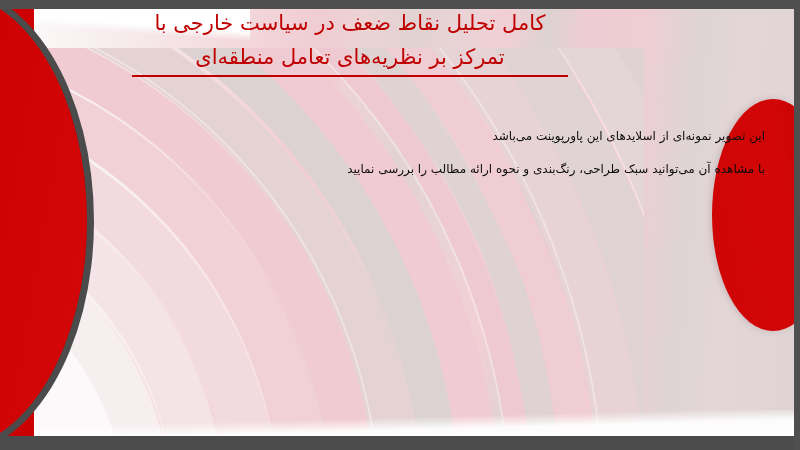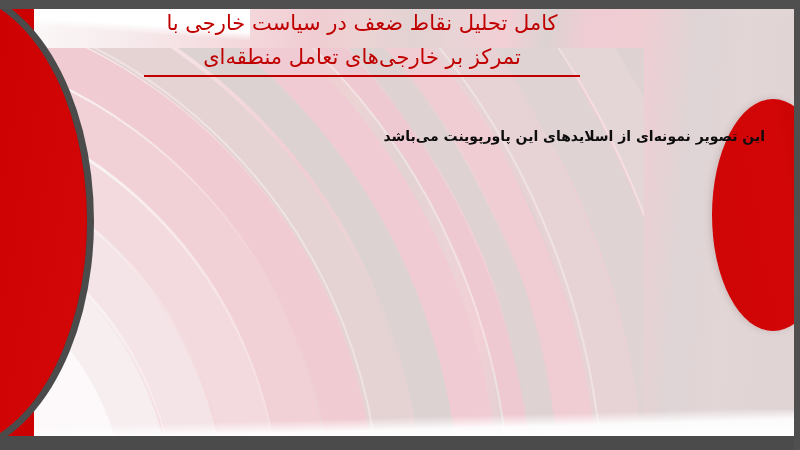--- a/index.html
+++ b/index.html
@@ -129,21 +129,21 @@
     width: 122px; height: 232px;
     border-radius: 50%;
     background: linear-gradient(260deg, #c10000 0%, #d20606 40%, #cf0404 100%);
     z-index: 22;
     box-shadow: -2px 0 6px rgba(120,90,90,0.22);
   }
 
   
   .title-block {
     position: absolute;
-    left: 132px; top: 6px;
+    left: 120px; top: 6px;
     width: 460px;
     z-index: 25;
     text-align: center;
     direction: rtl;
   }
   .title-line {
     color: #c00000;
     font-size: 21px;
     line-height: 34px;
     font-weight: 400;
@@ -160,23 +160,23 @@
   .body-block {
     position: absolute;
     right: 35px; top: 120px;
     width: 640px;
     z-index: 24;
     direction: rtl;
     text-align: right;
   }
   .body-line {
     color: #0d0d0d;
-    font-size: 14px;
+    font-size: 12px;
     line-height: 33px;
-    font-weight: 700;
+    font-weight: 400;
     white-space: nowrap;
   }
   .body-line.l1 { padding-left: 0; }
 </style>
 </head>
 <body>
 
 <div id="slide">
 
   <div class="page">
@@ -219,25 +219,26 @@
     <div class="corner-bottom"></div>
   </div>
 
   <div class="left-bleed"></div>
   <div class="left-shape"></div>
   <div class="left-shape-inner"></div>
   <div class="right-shape"></div>
 
   <div class="title-block">
     <div class="title-line">کامل تحلیل نقاط ضعف در سیاست خارجی با</div>
-    <div class="title-line">تمرکز بر خارجی‌های تعامل منطقه‌ای</div>
+    <div class="title-line">تمرکز بر نظریه‌های تعامل منطقه‌ای</div>
     <div class="title-rule"></div>
   </div>
 
   <div class="body-block">
     <div class="body-line l1">این تصویر نمونه‌ای از اسلایدهای این پاورپوینت می‌باشد</div>
+    <div class="body-line">با مشاهده آن می‌توانید سبک طراحی، رنگ‌بندی و نحوه ارائه مطالب را بررسی نمایید</div>
   </div>
 
   <div class="frame-top"></div>
   <div class="frame-bottom"></div>
   <div class="frame-right"></div>
 
 </div>
 
 </body></html>

